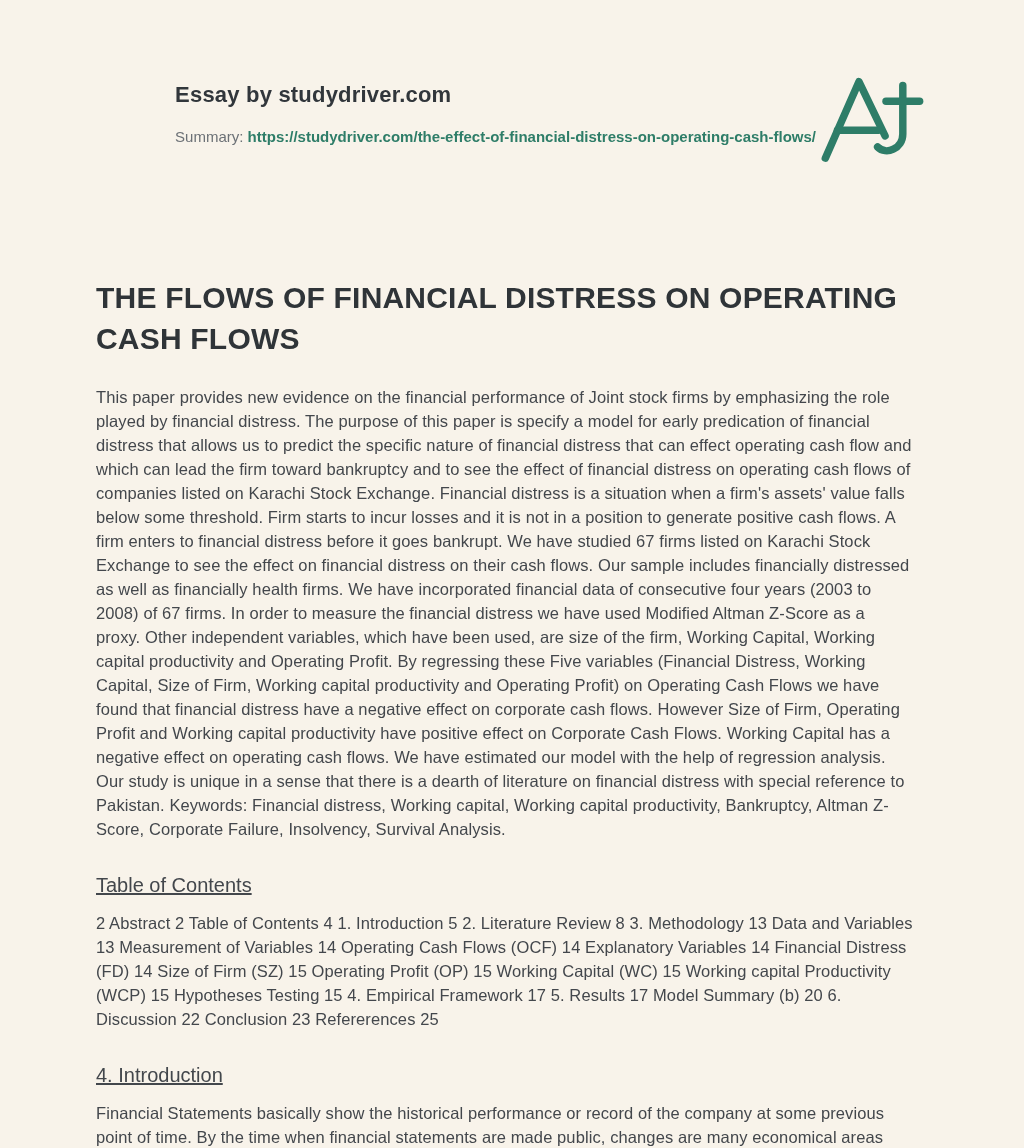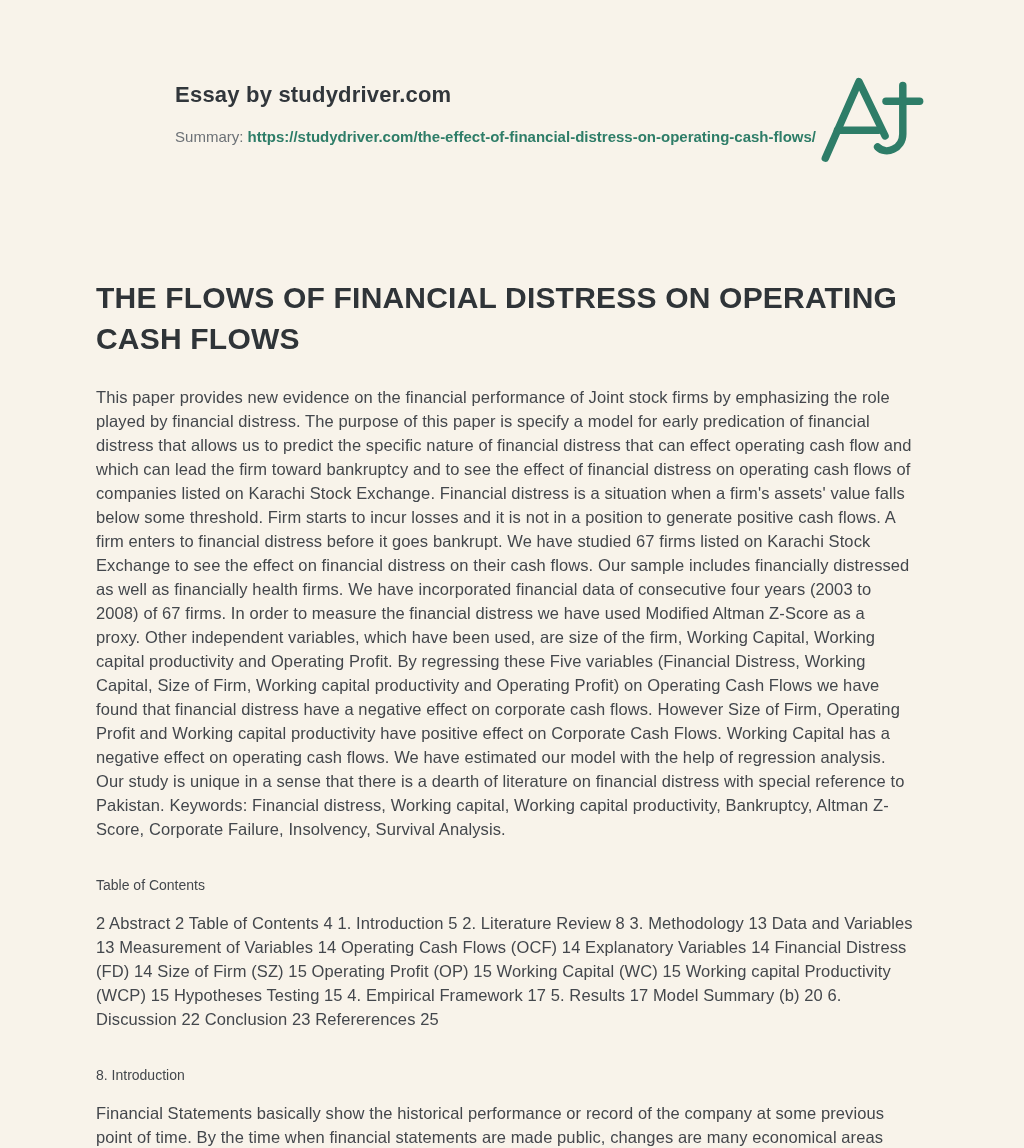--- a/index.html
+++ b/index.html
@@ -56,23 +56,24 @@
   }
   .body-text {
     margin: 26px 16px 0 0;
     font-size: 16.5px;
     line-height: 24px;
     color: #43474c;
     letter-spacing: 0.1px;
   }
   .section-heading {
     margin: 32px 0 0 0;
-    font-size: 14px;
+    font-size: 20px;
     line-height: 24px;
     color: #43474c;
+    text-decoration: underline;
   }
   .para {
     margin: 14px 8px 0 0;
   }
 </style>
 </head>
 <body>
 
 <div class="page">
 
@@ -96,18 +97,18 @@
 
   <main>
     <h1 class="essay-title">THE FLOWS OF FINANCIAL DISTRESS ON OPERATING CASH FLOWS</h1>
 
     <p class="body-text">This paper provides new evidence on the financial performance of Joint stock firms by emphasizing the role played by financial distress. The purpose of this paper is specify a model for early predication of financial distress that allows us to predict the specific nature of financial distress that can effect operating cash flow and which can lead the firm toward bankruptcy and to see the effect of financial distress on operating cash flows of companies listed on Karachi Stock Exchange. Financial distress is a situation when a firm's assets' value falls below some threshold. Firm starts to incur losses and it is not in a position to generate positive cash flows. A firm enters to financial distress before it goes bankrupt. We have studied 67 firms listed on Karachi Stock Exchange to see the effect on financial distress on their cash flows. Our sample includes financially distressed as well as financially health firms. We have incorporated financial data of consecutive four years (2003 to 2008) of 67 firms. In order to measure the financial distress we have used Modified Altman Z-Score as a proxy. Other independent variables, which have been used, are size of the firm, Working Capital, Working capital productivity and Operating Profit. By regressing these Five variables (Financial Distress, Working Capital, Size of Firm, Working capital productivity and Operating Profit) on Operating Cash Flows we have found that financial distress have a negative effect on corporate cash flows. However Size of Firm, Operating Profit and Working capital productivity have positive effect on Corporate Cash Flows. Working Capital has a negative effect on operating cash flows. We have estimated our model with the help of regression analysis. Our study is unique in a sense that there is a dearth of literature on financial distress with special reference to Pakistan. Keywords: Financial distress, Working capital, Working capital productivity, Bankruptcy, Altman Z-Score, Corporate Failure, Insolvency, Survival Analysis.</p>
 
     <p class="section-heading">Table of Contents</p>
 
     <p class="body-text para">2 Abstract 2 Table of Contents 4 1. Introduction 5 2. Literature Review 8 3. Methodology 13 Data and Variables 13 Measurement of Variables 14 Operating Cash Flows (OCF) 14 Explanatory Variables 14 Financial Distress (FD) 14 Size of Firm (SZ) 15 Operating Profit (OP) 15 Working Capital (WC) 15 Working capital Productivity (WCP) 15 Hypotheses Testing 15 4. Empirical Framework 17 5. Results 17 Model Summary (b) 20 6. Discussion 22 Conclusion 23 Refererences 25</p>
 
-    <p class="section-heading">8. Introduction</p>
+    <p class="section-heading">4. Introduction</p>
 
     <p class="body-text para">Financial Statements basically show the historical performance or record of the company at some previous point of time. By the time when financial statements are made public, changes are many economical areas such as market conditions, currency exchange rate and inflations can change the values of assets and liabilities. In this case there often exists an adverse situation for the company.</p>
   </main>
 
 </div>
 
 </body></html>

